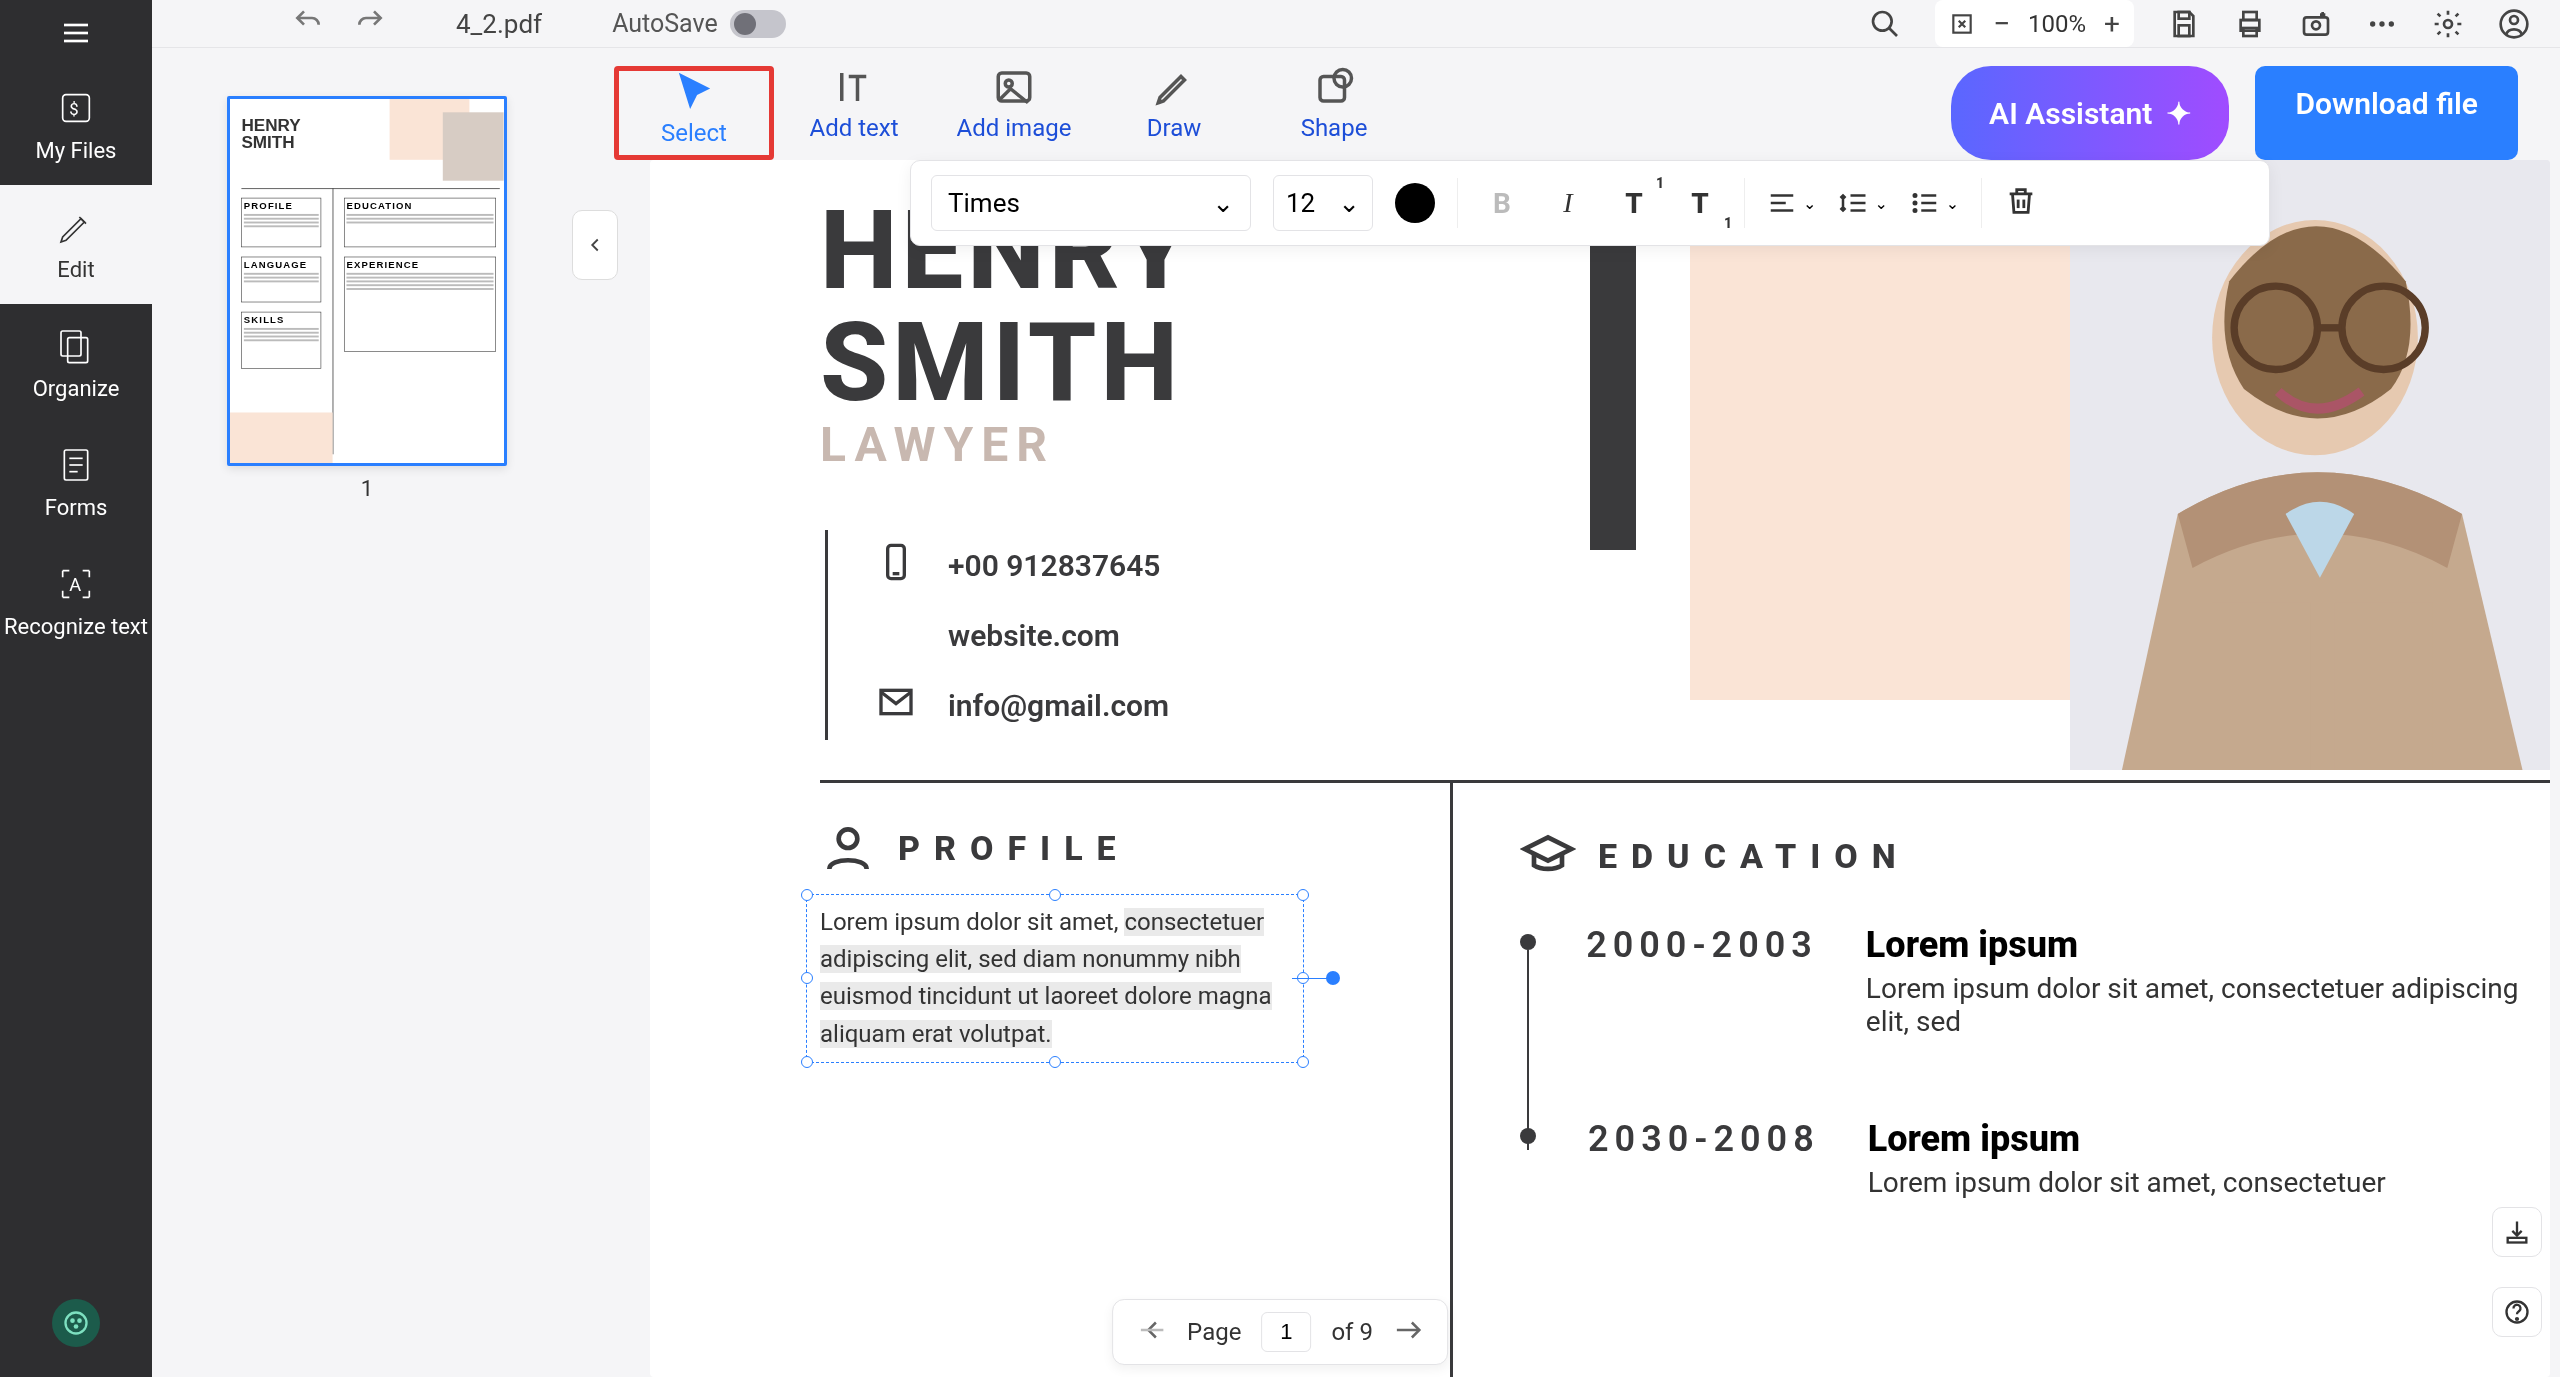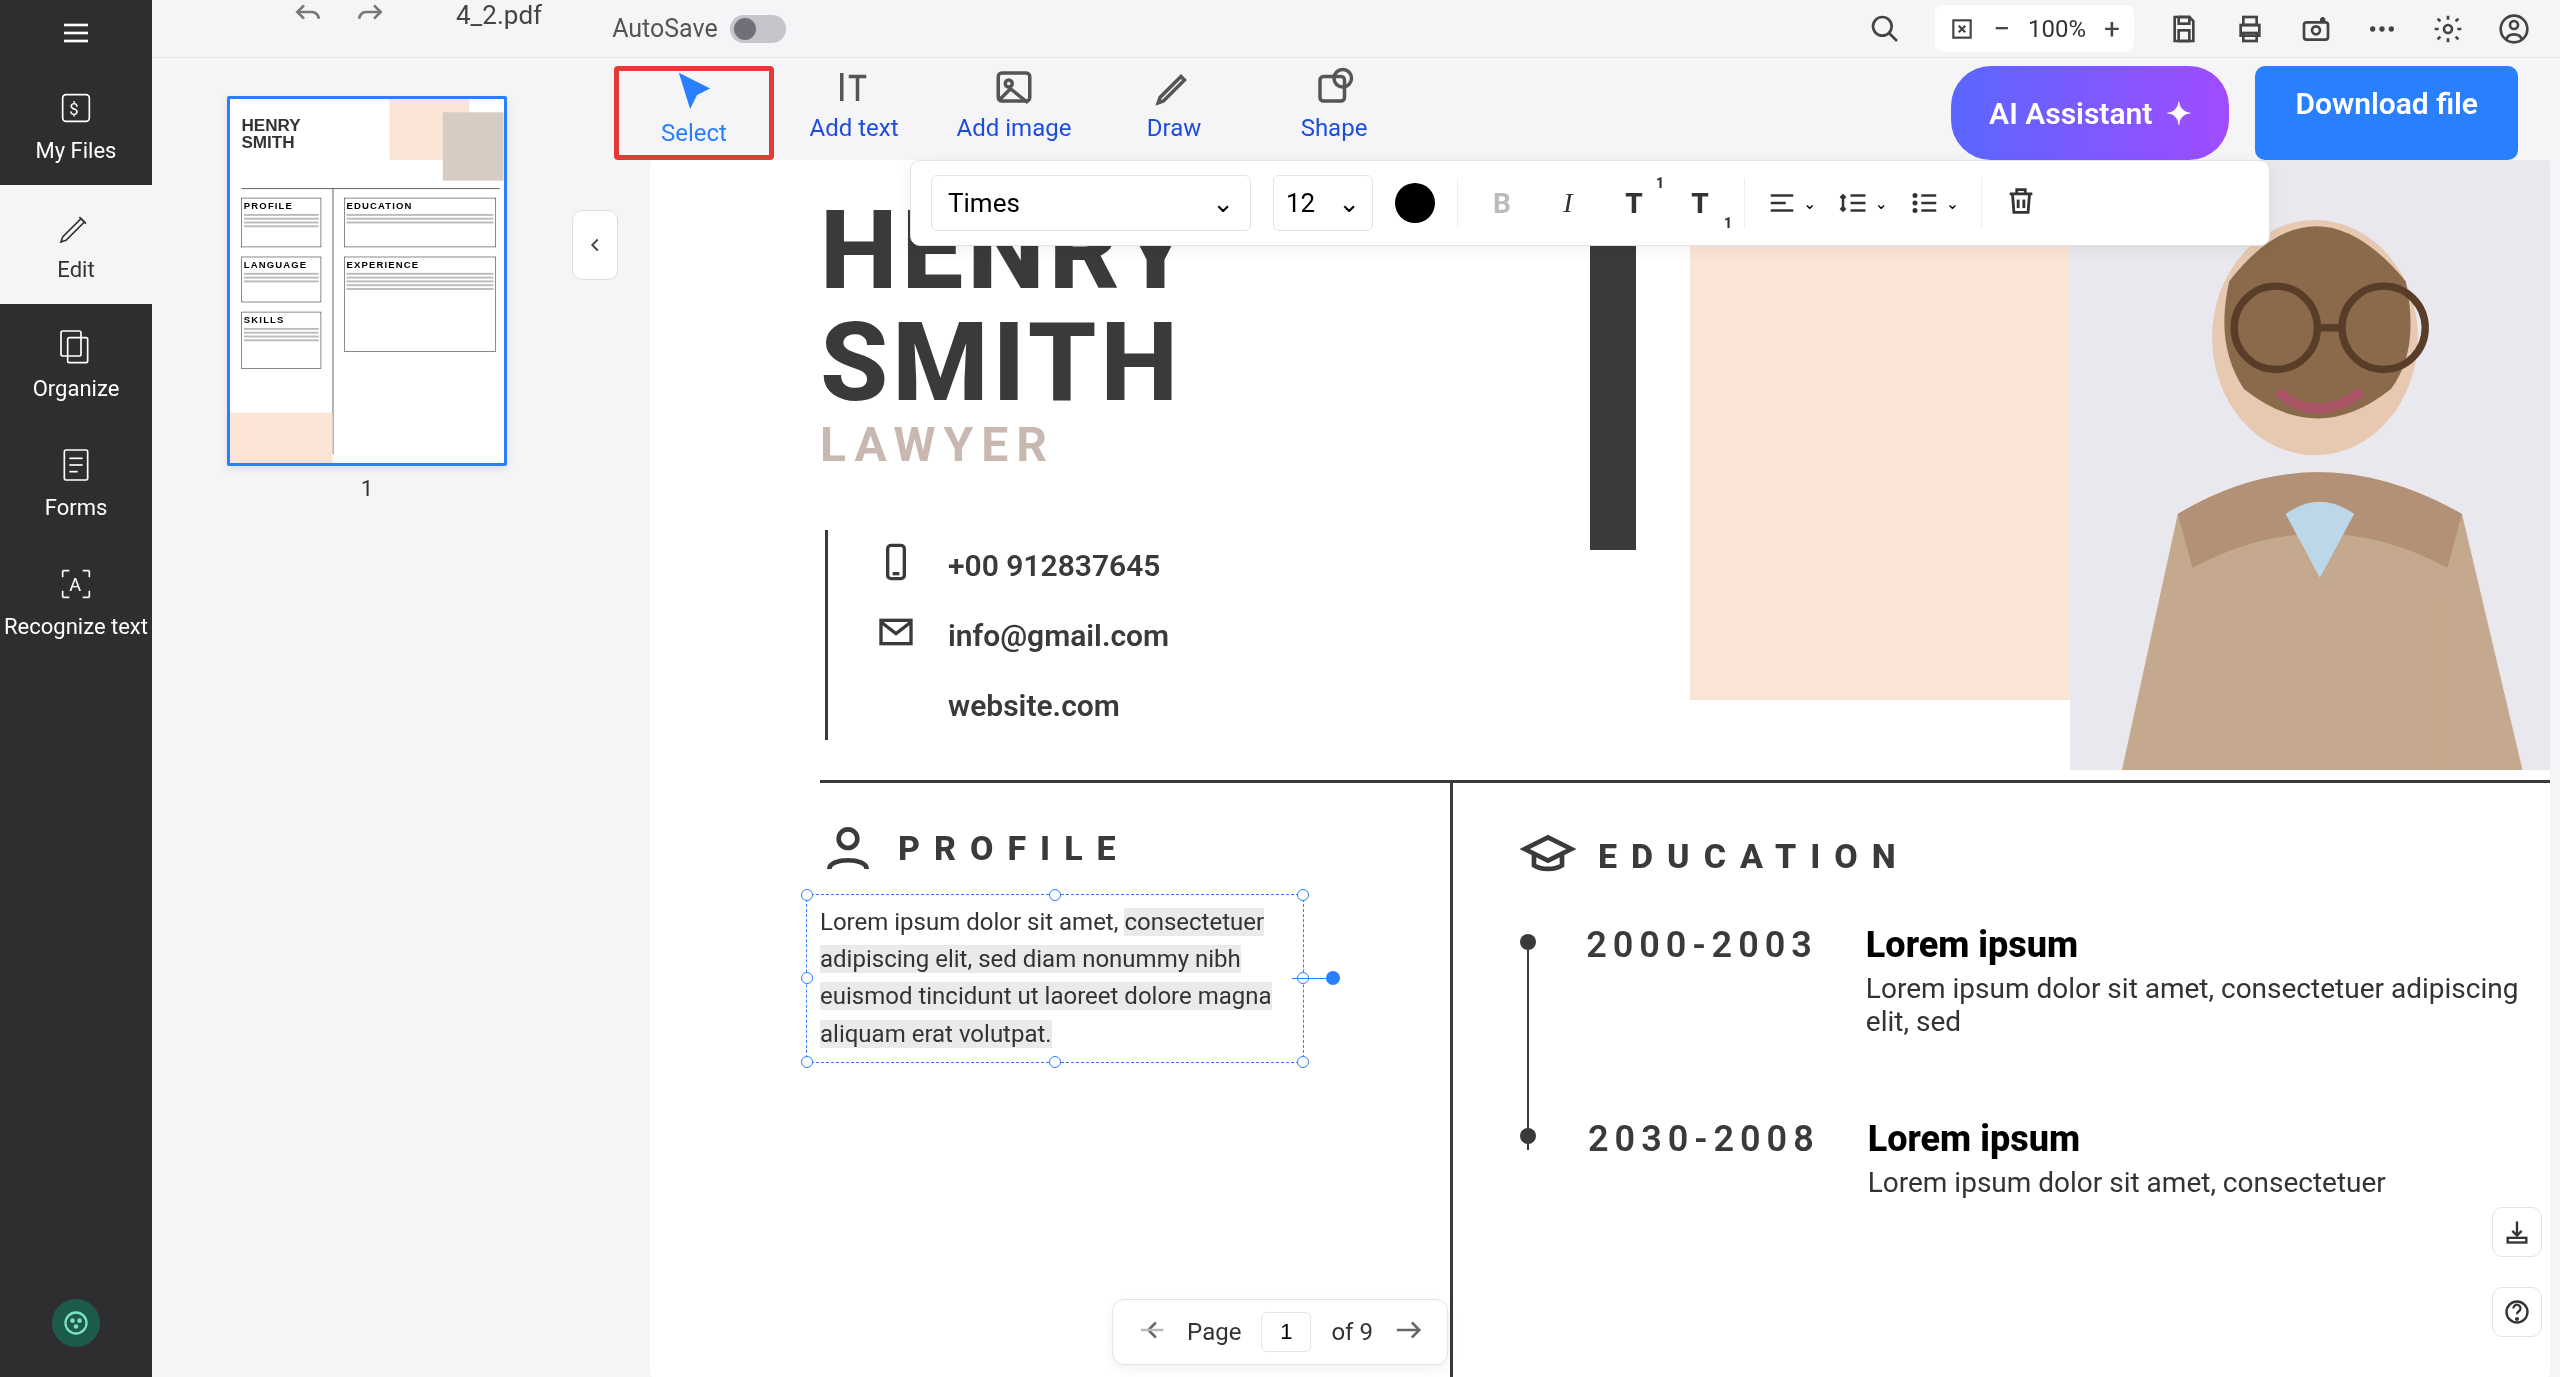--- a/index.html
+++ b/index.html
@@ -1,19 +1,19 @@
 <!DOCTYPE html>
 <html><head>
 <meta charset="utf-8">
 <style>
 * { box-sizing: border-box; margin: 0; padding: 0; }
 body { font-family: -apple-system, BlinkMacSystemFont, "Segoe UI", Roboto, sans-serif; background: #f5f5f7; overflow: hidden; width: 2560px; height: 1377px; }
 
 
-.topbar { height: 58px; display: flex; background: #f5f5f7; border-bottom: 1px solid #e5e5e8; }
+.topbar { height: 48px; display: flex; align-items: center; background: #f5f5f7; border-bottom: 1px solid #e5e5e8; }
 .icon-svg { width: 32px; height: 32px; }
 .topbar .history { display: flex; gap: 30px; margin-left: 140px; }
 .history-btn { color: #777; cursor: pointer; }
 .file-label { margin-left: 70px; color: #444; font-size: 26px; }
 .autosave { margin-left: 70px; display: flex; align-items: center; gap: 12px; color: #555; font-size: 25px; }
 .toggle { width: 56px; height: 28px; background: #c5c5cc; border-radius: 14px; position: relative; }
 .toggle .knob { width: 22px; height: 22px; background: #707078; border-radius: 50%; position: absolute; top: 3px; left: 4px; }
 .topbar-right { margin-left: auto; display: flex; align-items: center; gap: 34px; padding-right: 30px; }
 .topbar-right .zoom-group { display: flex; align-items: center; gap: 18px; background: #fff; border-radius: 8px; padding: 6px 14px; }
 .zoom-val { font-size: 24px; color: #333; }
@@ -459,29 +459,29 @@
 
     <div class="contact-block">
       <div class="contact-row">
         <span><svg viewBox="0 0 24 24">
               <rect x="7" y="2" width="10" height="20" rx="2"></rect>
               <line x1="10" y1="19" x2="14" y2="19"></line>
             </svg></span>
         <span>+00 912837645</span>
       </div>
       <div class="contact-row">
+        <span style="width:40px;"></span>
+        <span>website.com</span>
+      </div>
+      <div class="contact-row">
         <span><svg viewBox="0 0 24 24">
               <rect x="3" y="5" width="18" height="14"></rect>
               <path d="M3 6l9 7 9-7"></path>
             </svg></span>
         <span>info@gmail.com</span>
-      </div>
-      <div class="contact-row">
-        <span style="width:40px;"></span>
-        <span>website.com</span>
       </div>
     </div>
 
     <div class="hr"></div>
     <div class="midline"></div>
 
     <div class="profile-sec">
       <div class="section-hdr">
         <svg viewBox="0 0 24 24">
             <circle cx="12" cy="8" r="4"></circle>

